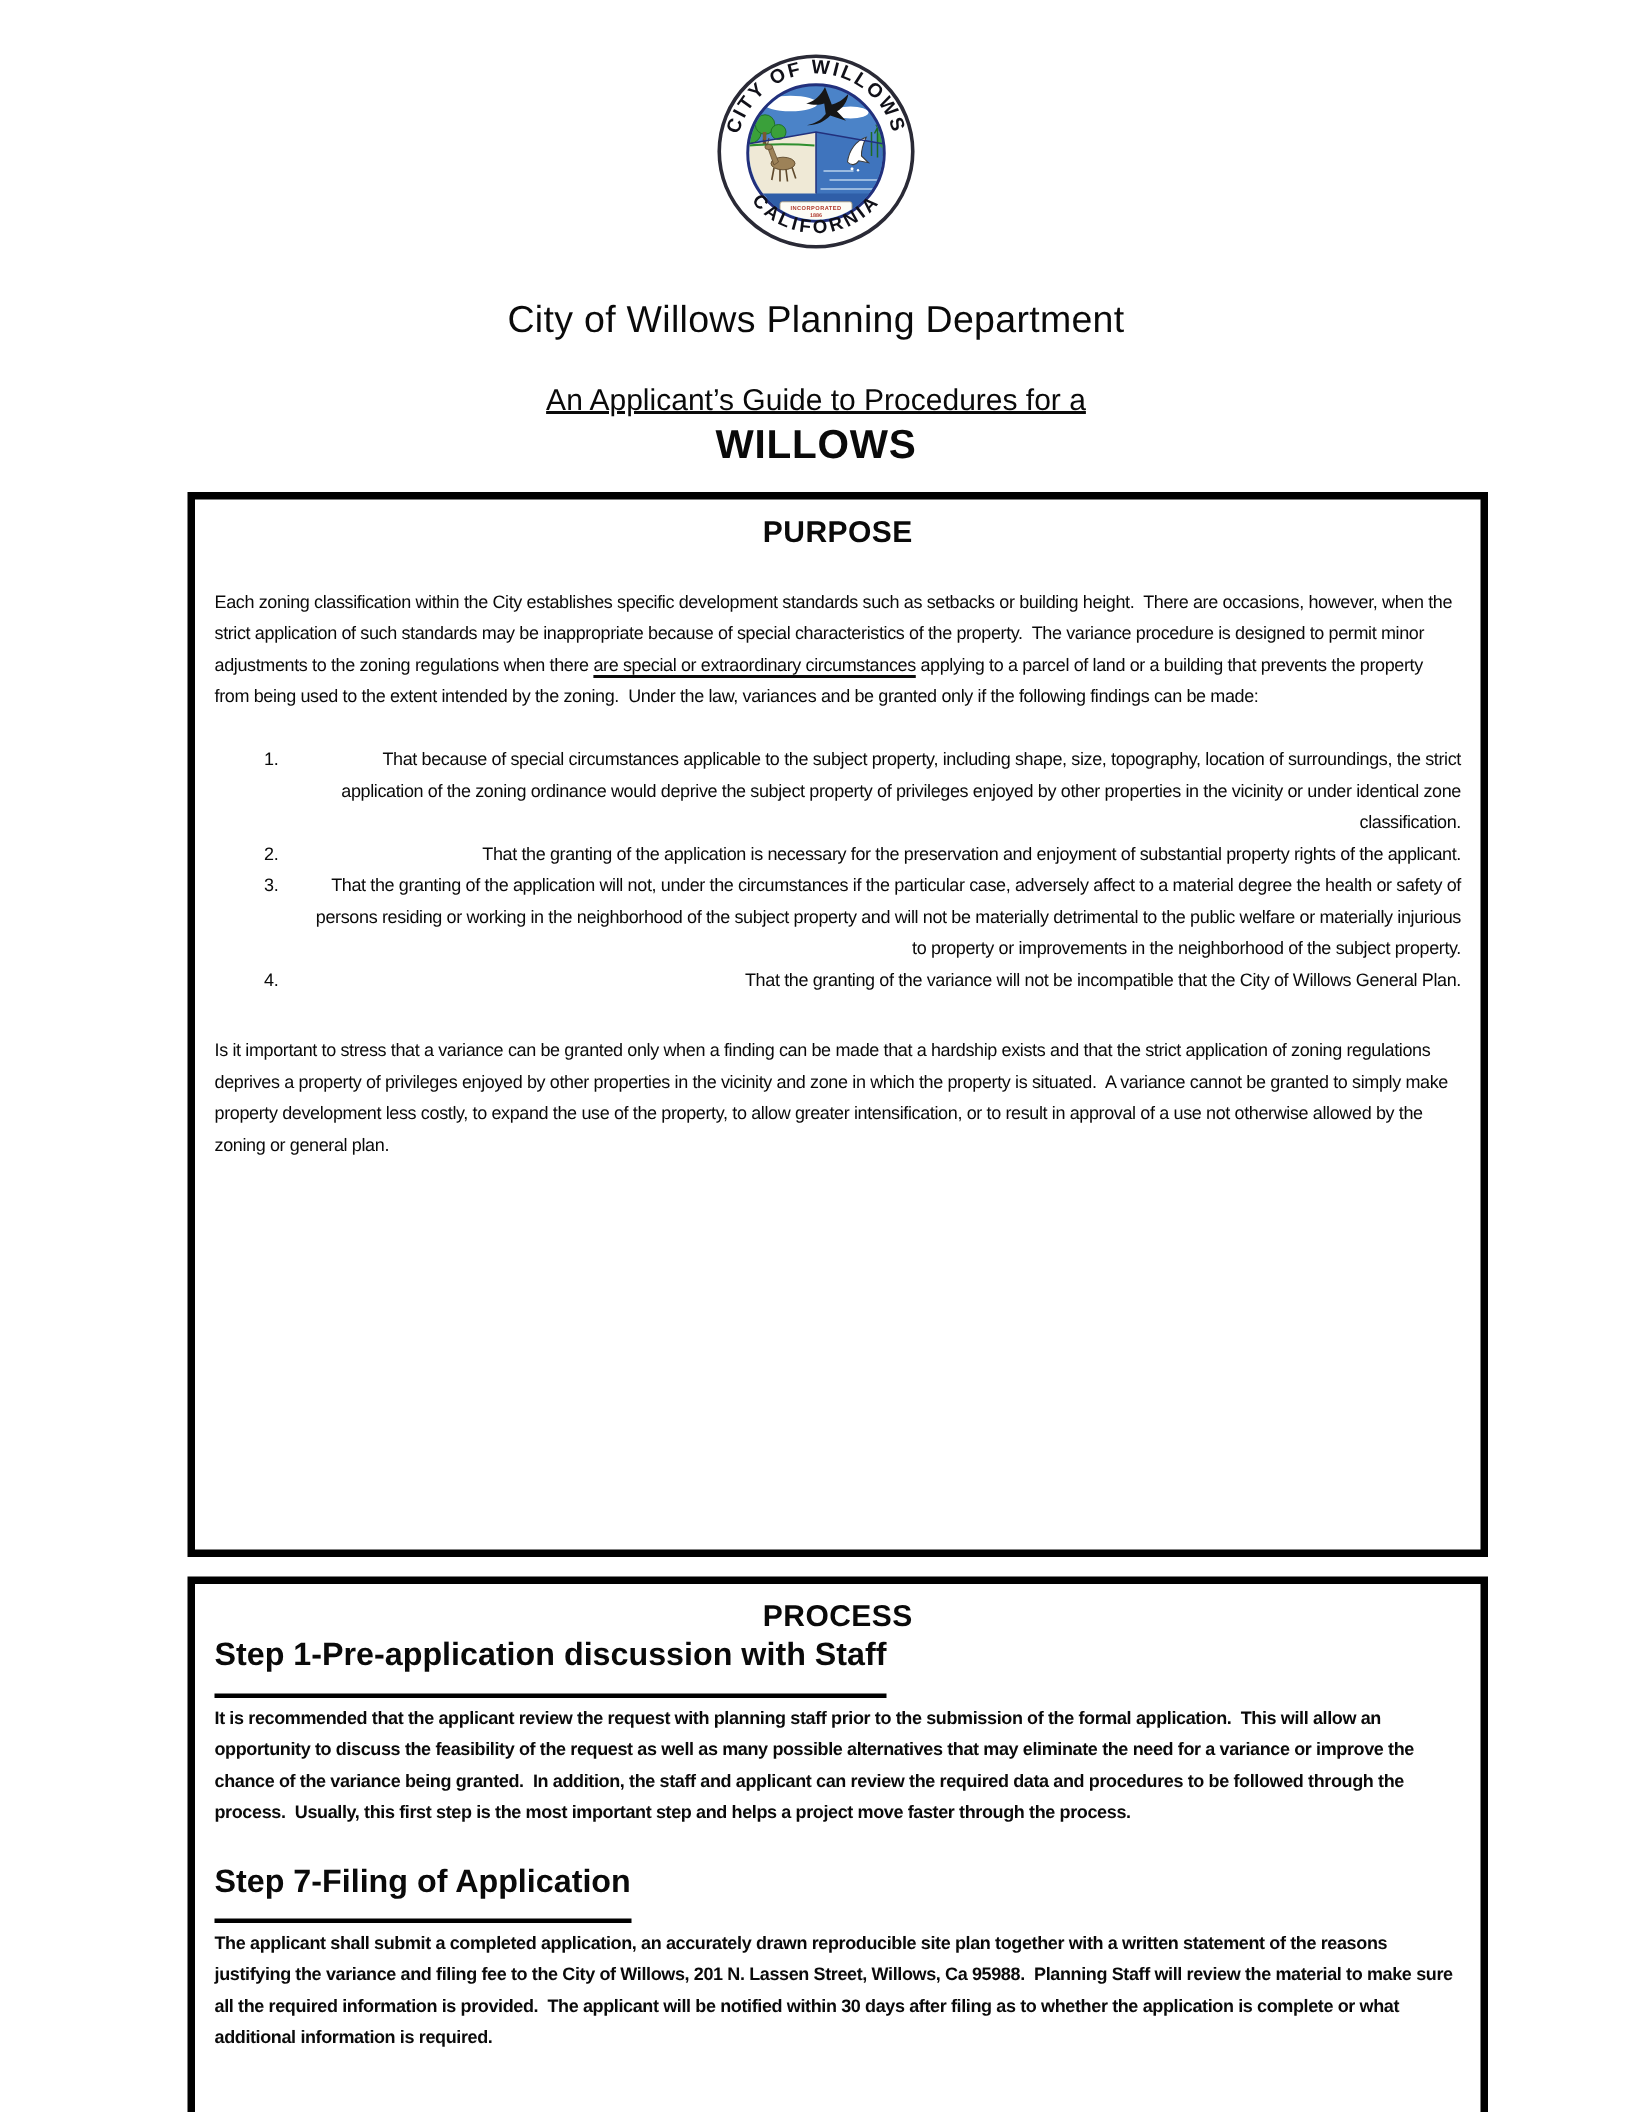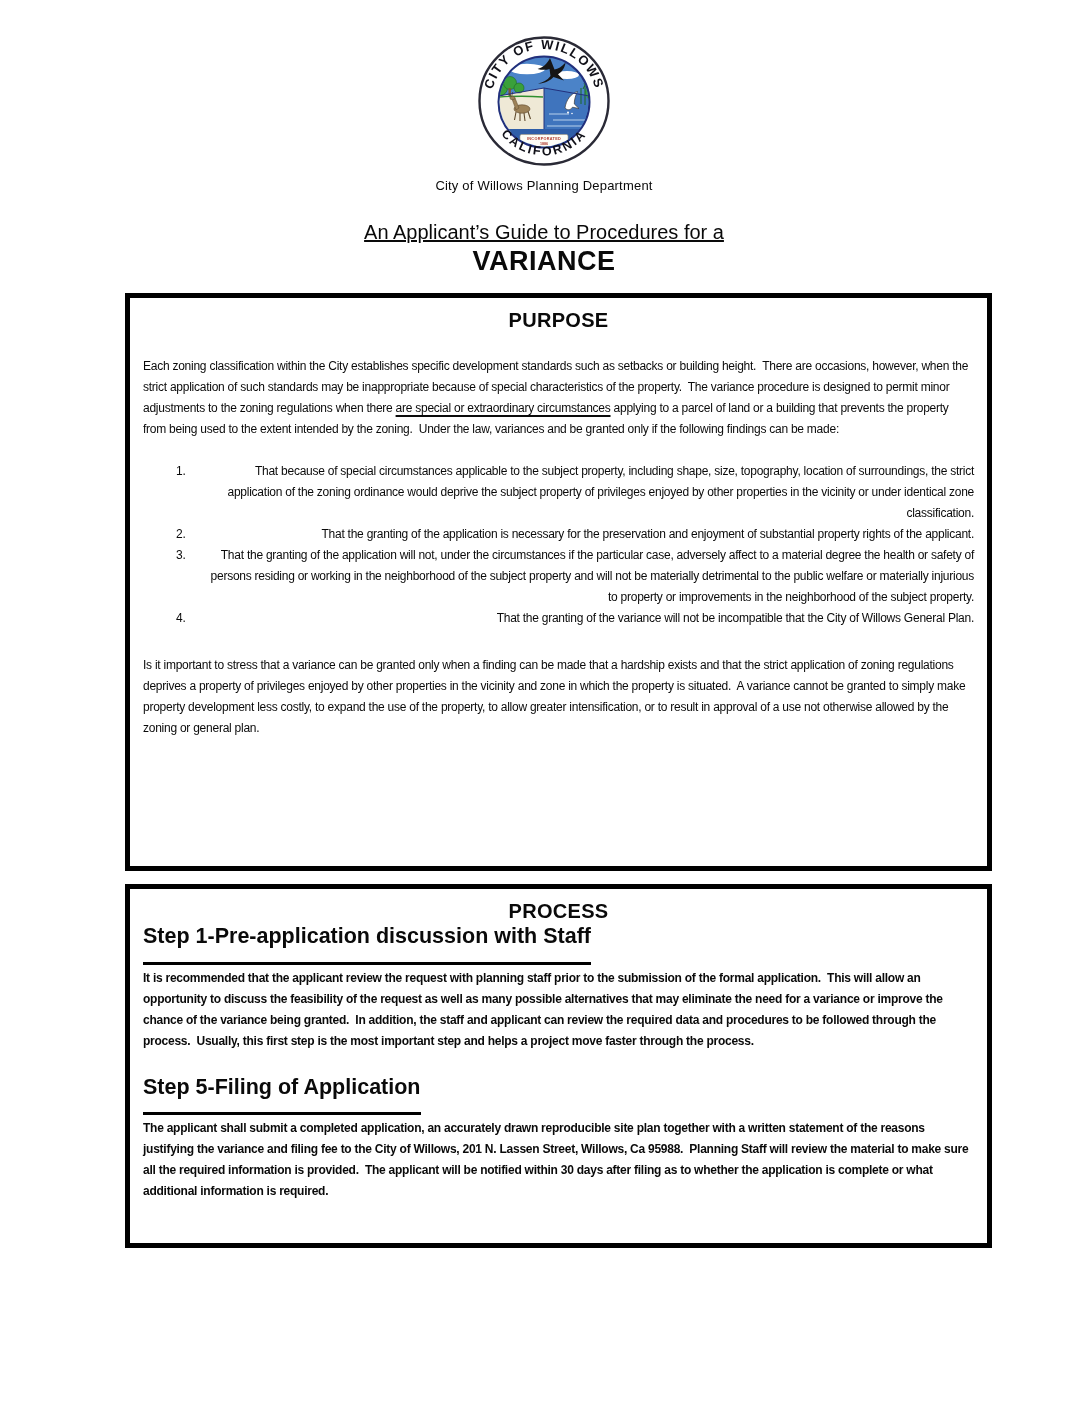--- a/index.html
+++ b/index.html
@@ -6,39 +6,39 @@
   html,body { background:#ffffff; }
   body {
     width:1088px; height:1408px;
     font-family:"Liberation Sans","DejaVu Sans",sans-serif;
     color:#0a0a0a;
     overflow:hidden;
     position:relative;
   }
   .seal-wrap { width:134px; margin:36px auto 0; }
   .dept-title {
-    margin-top:6px; text-align:center;
-    font-size:13px; font-weight:400; letter-spacing:0.2px;
+    margin-top:26px; text-align:center;
+    font-size:25px; font-weight:400; letter-spacing:0.2px;
   }
   .subtitle {
     margin-top:28px; text-align:center;
     font-size:20px; font-weight:400;text-decoration:underline;
   }
   .doc-title {
     margin-top:2px; text-align:center;
     font-size:27px; font-weight:700; letter-spacing:0.5px;
   }
   .panel {
     width:867px; margin-left:125px;
     border:5px solid #000;
     padding:6px 13px 0 13px;
     overflow:hidden;
     background:#fff;
   }
-  .panel-purpose { margin-top:16px; height:578px; }
+  .panel-purpose { margin-top:16px; height:710px; }
   .panel-process { margin-top:13px; height:364px; }
   .panel-heading {
     text-align:center; font-weight:700; font-size:20px;
     letter-spacing:0.3px; margin-top:5px;
   }
   .bodytext {
     font-size:12px; line-height:21px; letter-spacing:-0.25px;
     white-space:pre-wrap;
   }
   .intro { margin-top:24px; }
@@ -133,21 +133,21 @@
         <textPath href="#arcTop" startOffset="50%" text-anchor="middle">CITY OF WILLOWS</textPath>
       </text>
       <text font-size="12.5" font-weight="bold" letter-spacing="2.2" fill="#101018">
         <textPath href="#arcBottom" startOffset="50%" text-anchor="middle">CALIFORNIA</textPath>
       </text>
     </svg>
   </div>
 
   <div class="dept-title">City of Willows Planning Department</div>
   <div class="subtitle">An Applicant’s Guide to Procedures for a</div>
-  <div class="doc-title">VARIANCE</div>
+  <div class="doc-title">WILLOWS</div>
 
   <div class="panel panel-purpose">
     <div class="panel-heading">PURPOSE</div>
 
     <div class="bodytext intro"><span>Each zoning classification within the City establishes specific development standards such as setbacks or building height.  There are occasions, however, when the strict application of such standards may be inappropriate because of special characteristics of the property.  The variance procedure is designed to permit minor adjustments to the zoning regulations when there </span><span class="u">are special or extraordinary circumstances</span><span> applying to a parcel of land or a building that prevents the property from being used to the extent intended by the zoning.  Under the law, variances and be granted only if the following findings can be made:</span></div>
 
     <div class="findings">
       <div class="finding bodytext">
         <span class="num">1.</span>
         <span class="ftext">That because of special circumstances applicable to the subject property, including shape, size, topography, location of surroundings, the strict application of the zoning ordinance would deprive the subject property of privileges enjoyed by other properties in the vicinity or under identical zone classification.</span>
@@ -174,19 +174,19 @@
 
     <div class="step step1">
       <div class="step-heading">
         <span class="hline">Step 1-Pre-application discussion with Staff</span>
       </div>
       <div class="bodytext step-body">It is recommended that the applicant review the request with planning staff prior to the submission of the formal application.  This will allow an opportunity to discuss the feasibility of the request as well as many possible alternatives that may eliminate the need for a variance or improve the chance of the variance being granted.  In addition, the staff and applicant can review the required data and procedures to be followed through the process.  Usually, this first step is the most important step and helps a project move faster through the process.</div>
     </div>
 
     <div class="step step2">
       <div class="step-heading">
-        <span class="hline">Step 5-Filing of Application</span>
+        <span class="hline">Step 7-Filing of Application</span>
       </div>
       <div class="bodytext step-body">The applicant shall submit a completed application, an accurately drawn reproducible site plan together with a written statement of the reasons justifying the variance and filing fee to the City of Willows, 201 N. Lassen Street, Willows, Ca 95988.  Planning Staff will review the material to make sure all the required information is provided.  The applicant will be notified within 30 days after filing as to whether the application is complete or what additional information is required.</div>
     </div>
   </div>
 
 </div>
 
 </body></html>

